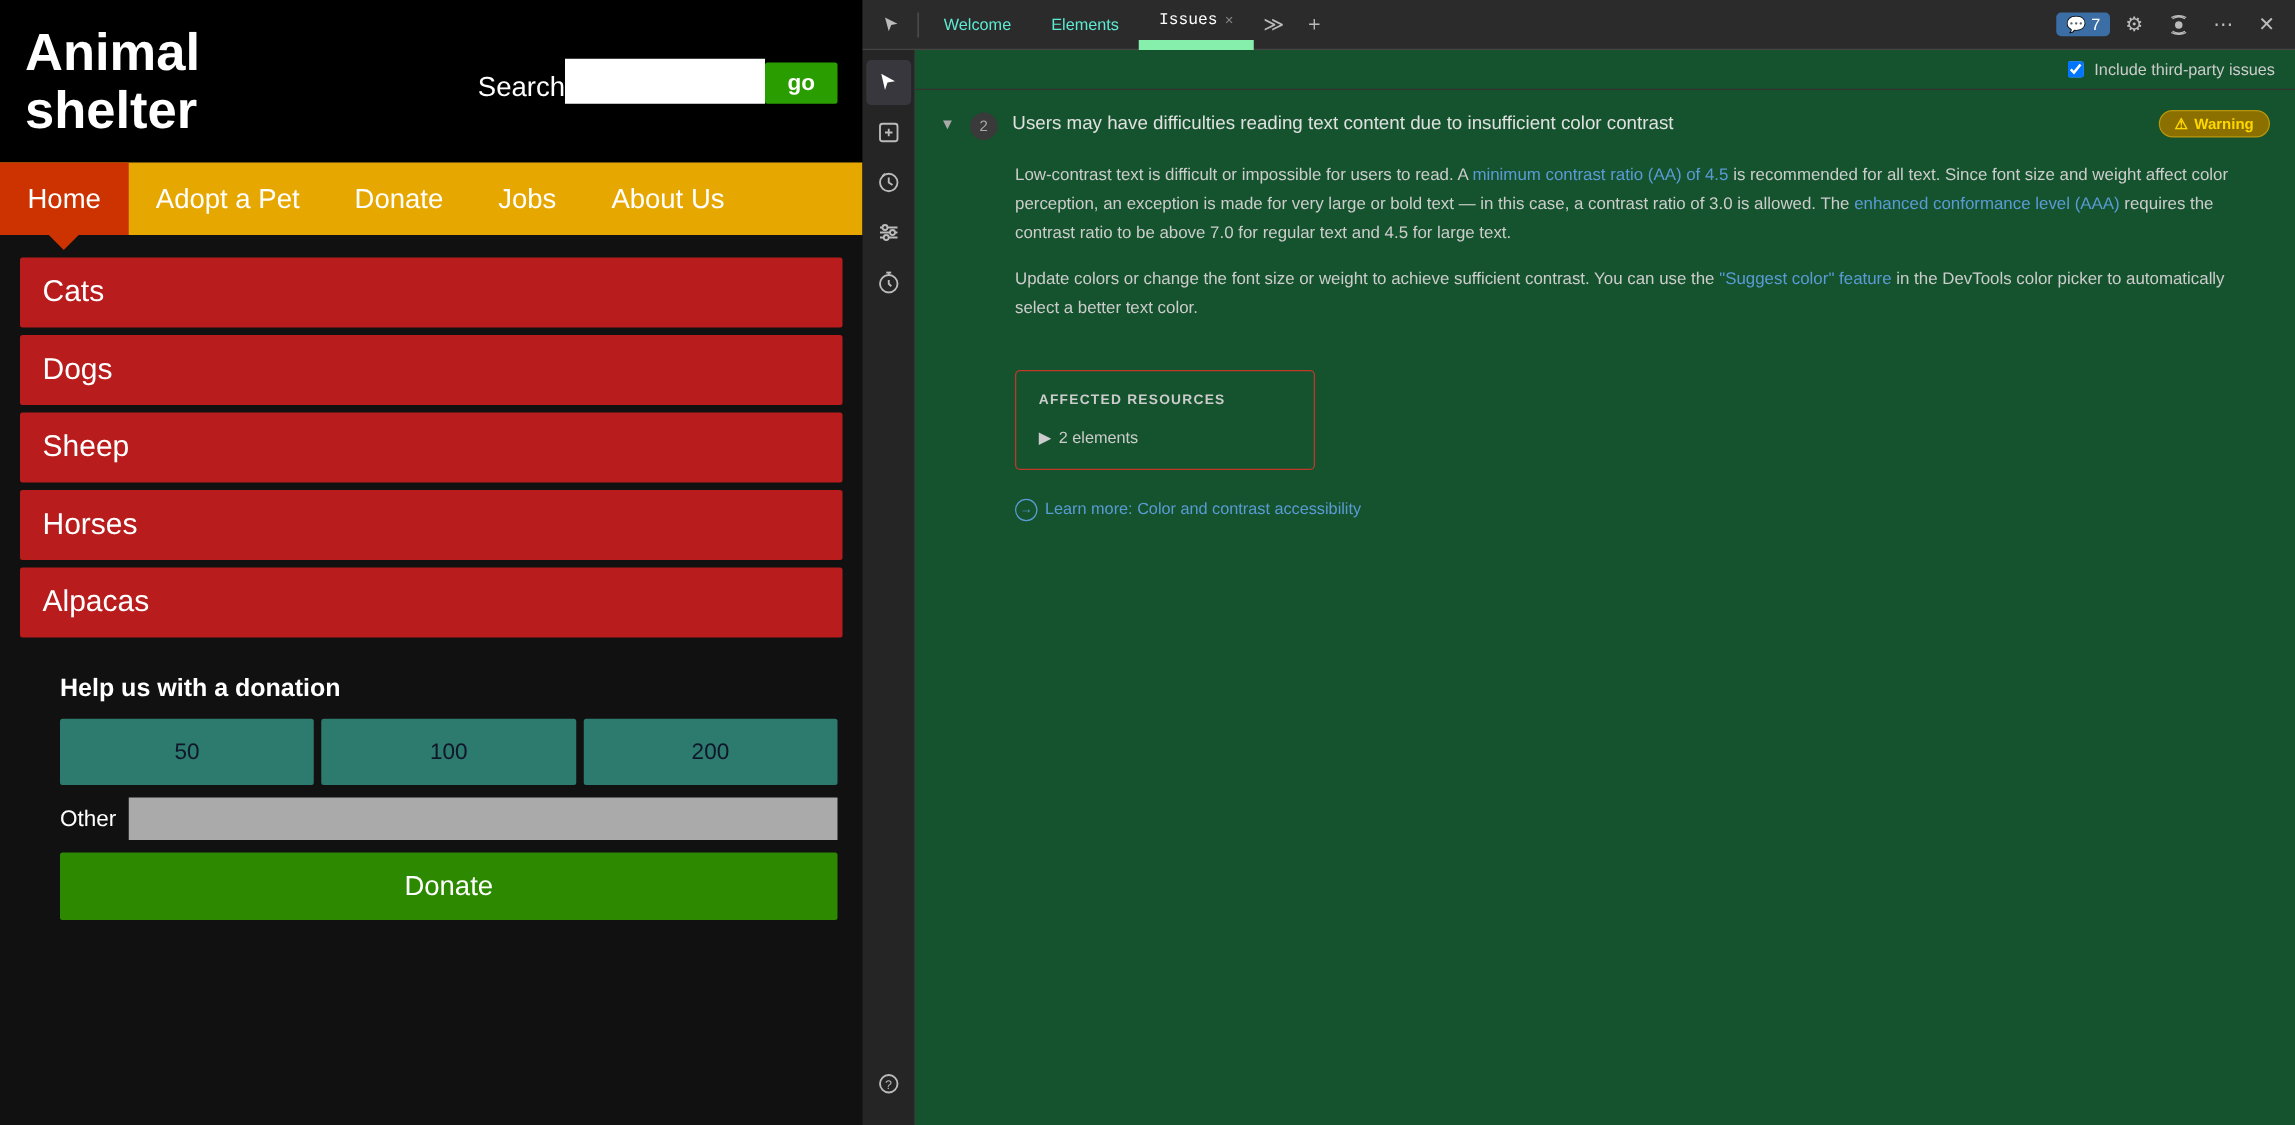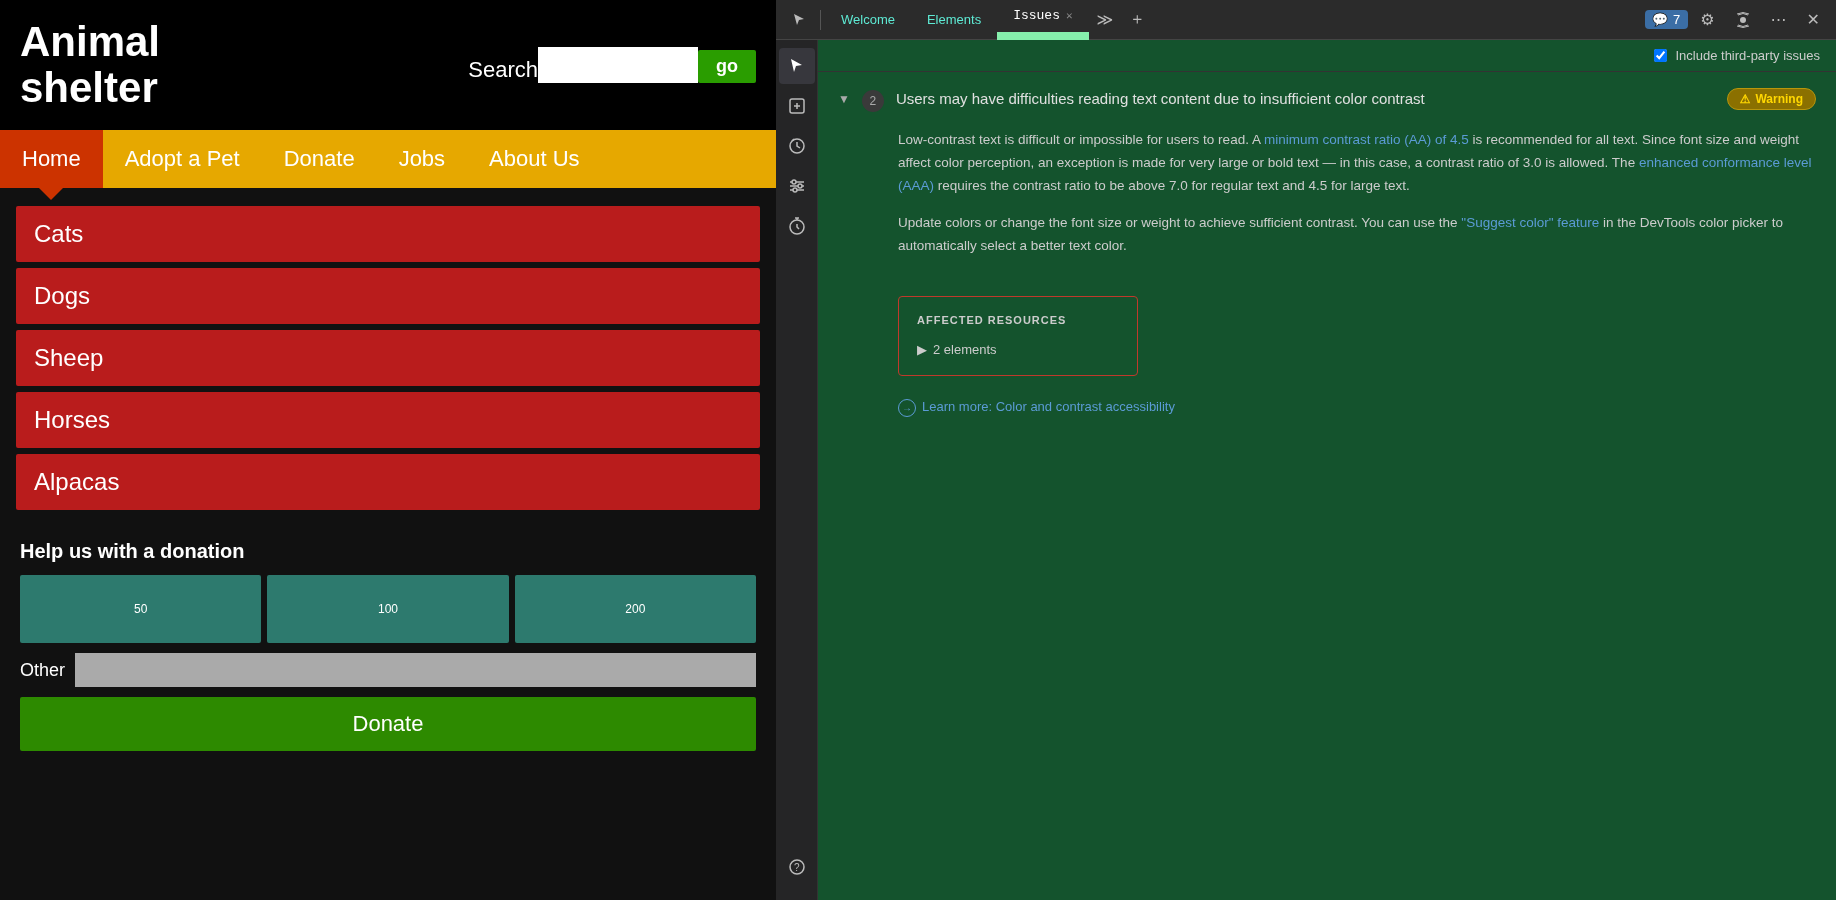--- a/index.html
+++ b/index.html
@@ -1,20 +1,20 @@
 <!DOCTYPE html>
 <html><head>
   <meta charset="utf-8">
   <style>
     * { margin: 0; padding: 0; box-sizing: border-box; }
     body { width: 1836px; height: 900px; display: flex; font-family: Arial, sans-serif; overflow: hidden; background: #1e1e1e; }
 
     
     #left-panel {
-      width: 776px;
+      width: 690px;
       height: 900px;
       background: #111;
       display: flex;
       flex-direction: column;
       flex-shrink: 0;
     }
 
     #app-header {
       background: #000;
       padding: 16px 20px;
@@ -110,42 +110,43 @@
       color: #fff;
       font-size: 24px;
       padding: 14px 18px;
       cursor: pointer;
       border-radius: 2px;
     }
 
     #donation-section {
       padding: 16px 20px;
       margin-top: 4px;
+      margin-left: 28px;
     }
 
     #donation-title {
       color: #fff;
       font-size: 20px;
       font-weight: bold;
       margin-bottom: 12px;
     }
 
     #donation-buttons {
       display: flex;
       gap: 6px;
       margin-bottom: 10px;
     }
 
     .donation-btn {
       flex: 1;
       background: #2d7a6e;
-      color: #ffffff;
+      color: #0f172a;
       border: none;
-      padding: 27px;
-      font-size: 12px;
+      padding: 16px;
+      font-size: 18px;
       cursor: pointer;
       border-radius: 2px;
     }
 
     #other-row {
       display: flex;
       align-items: center;
       gap: 10px;
       margin-bottom: 10px;
     }

